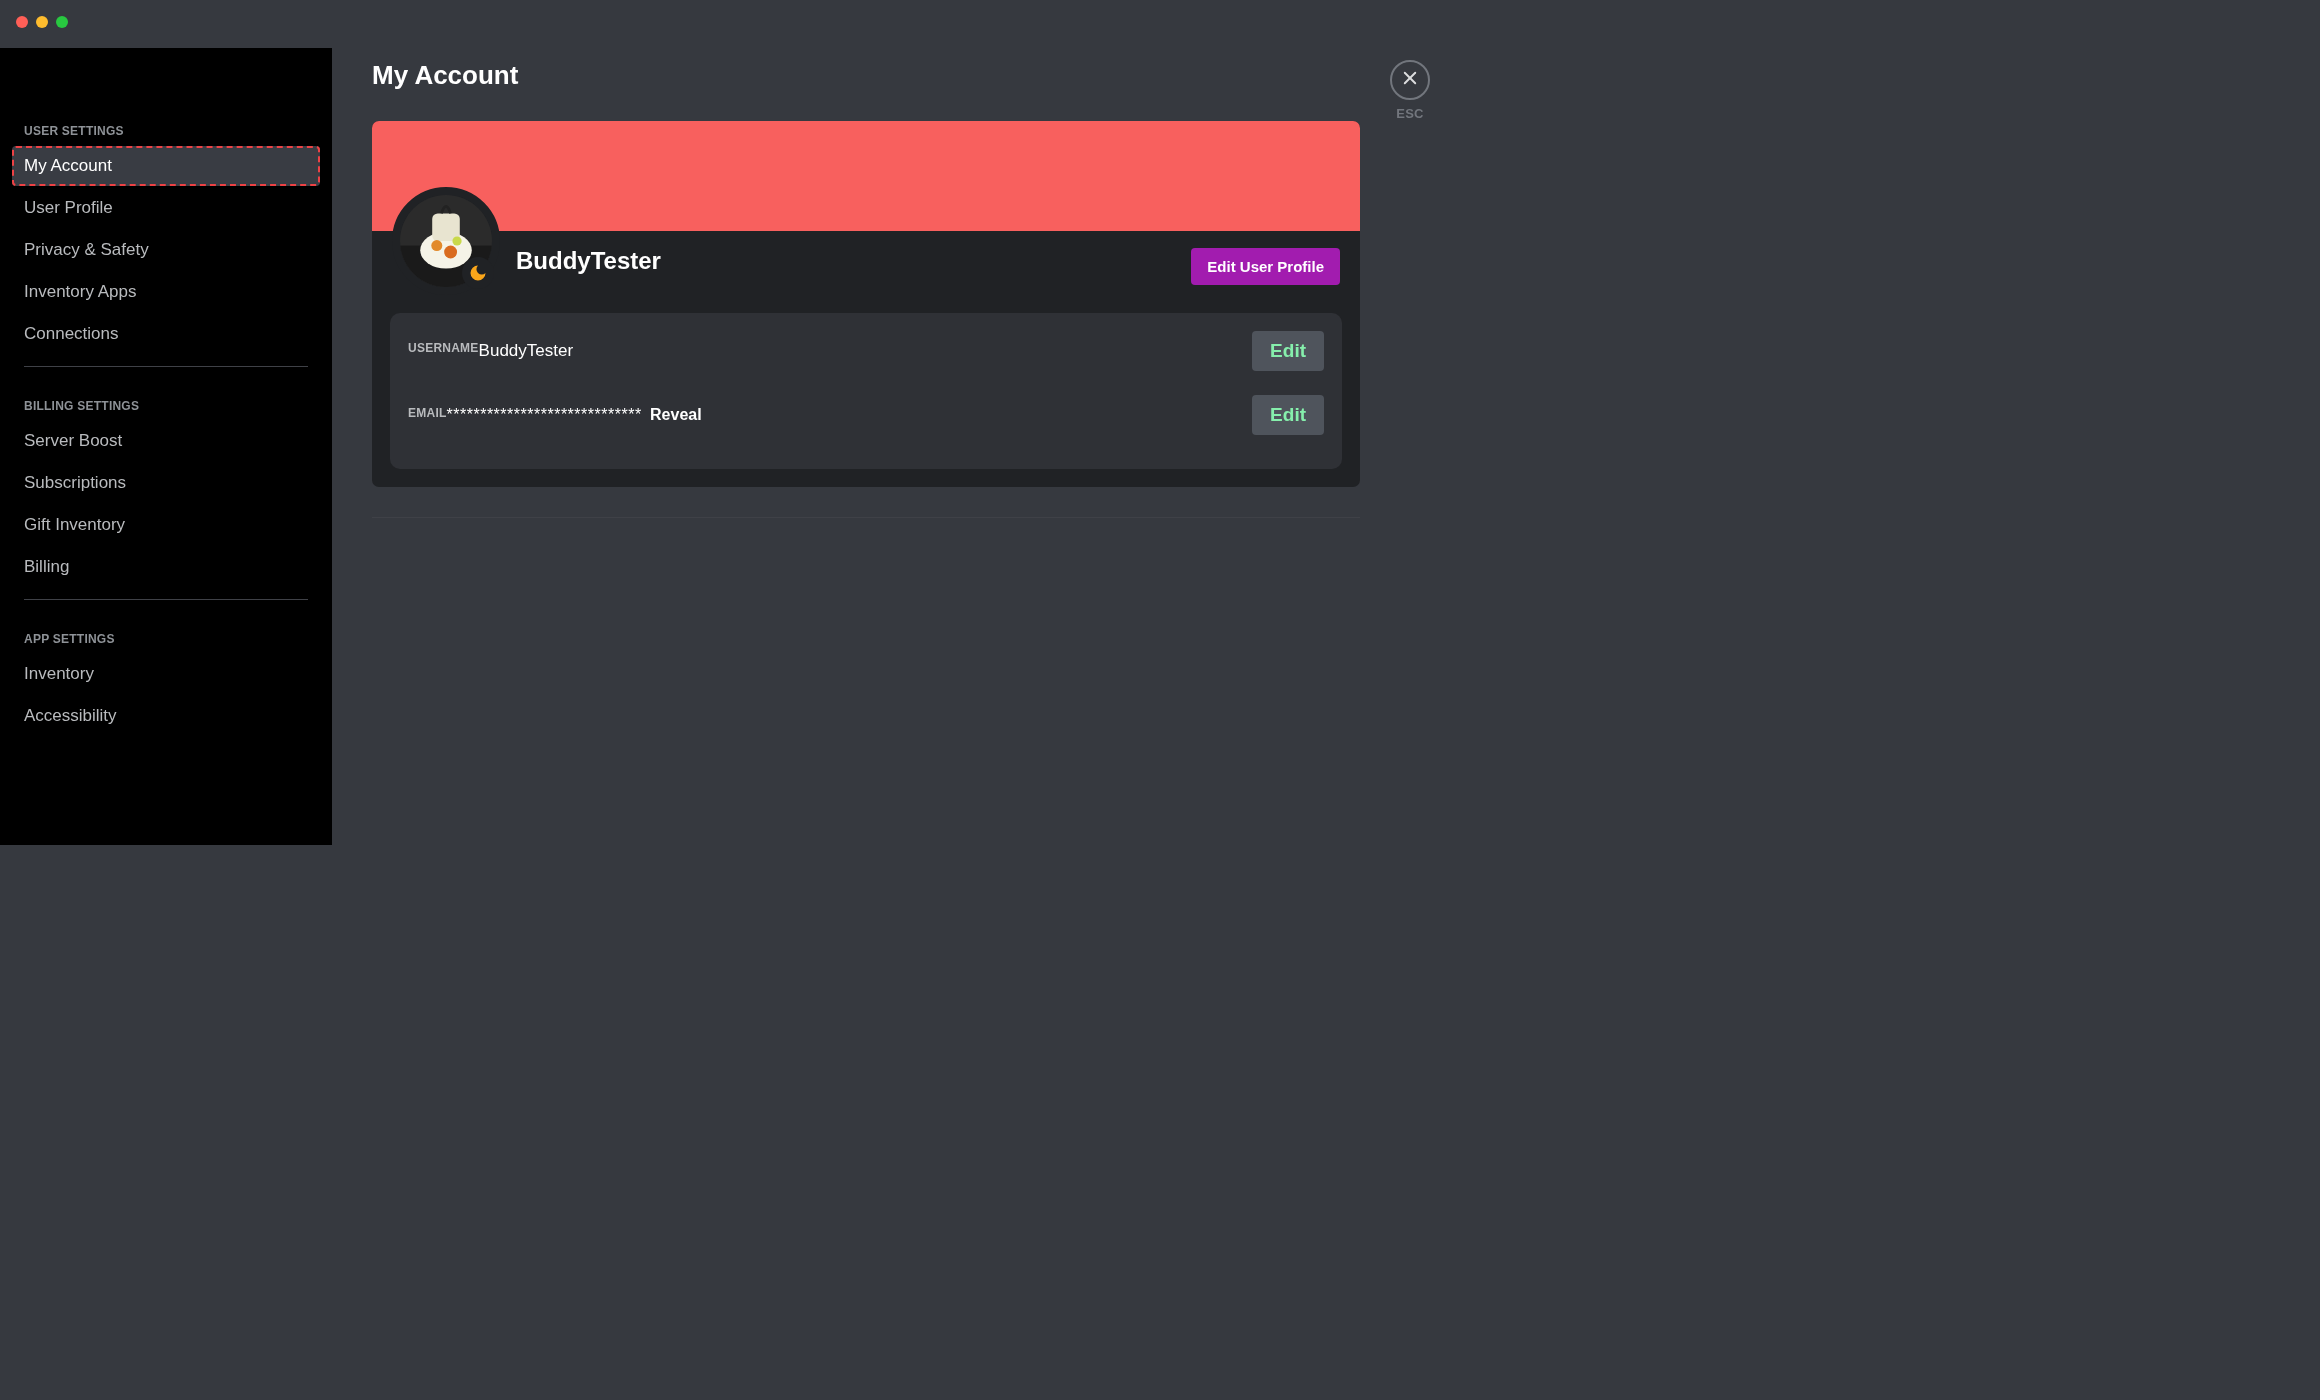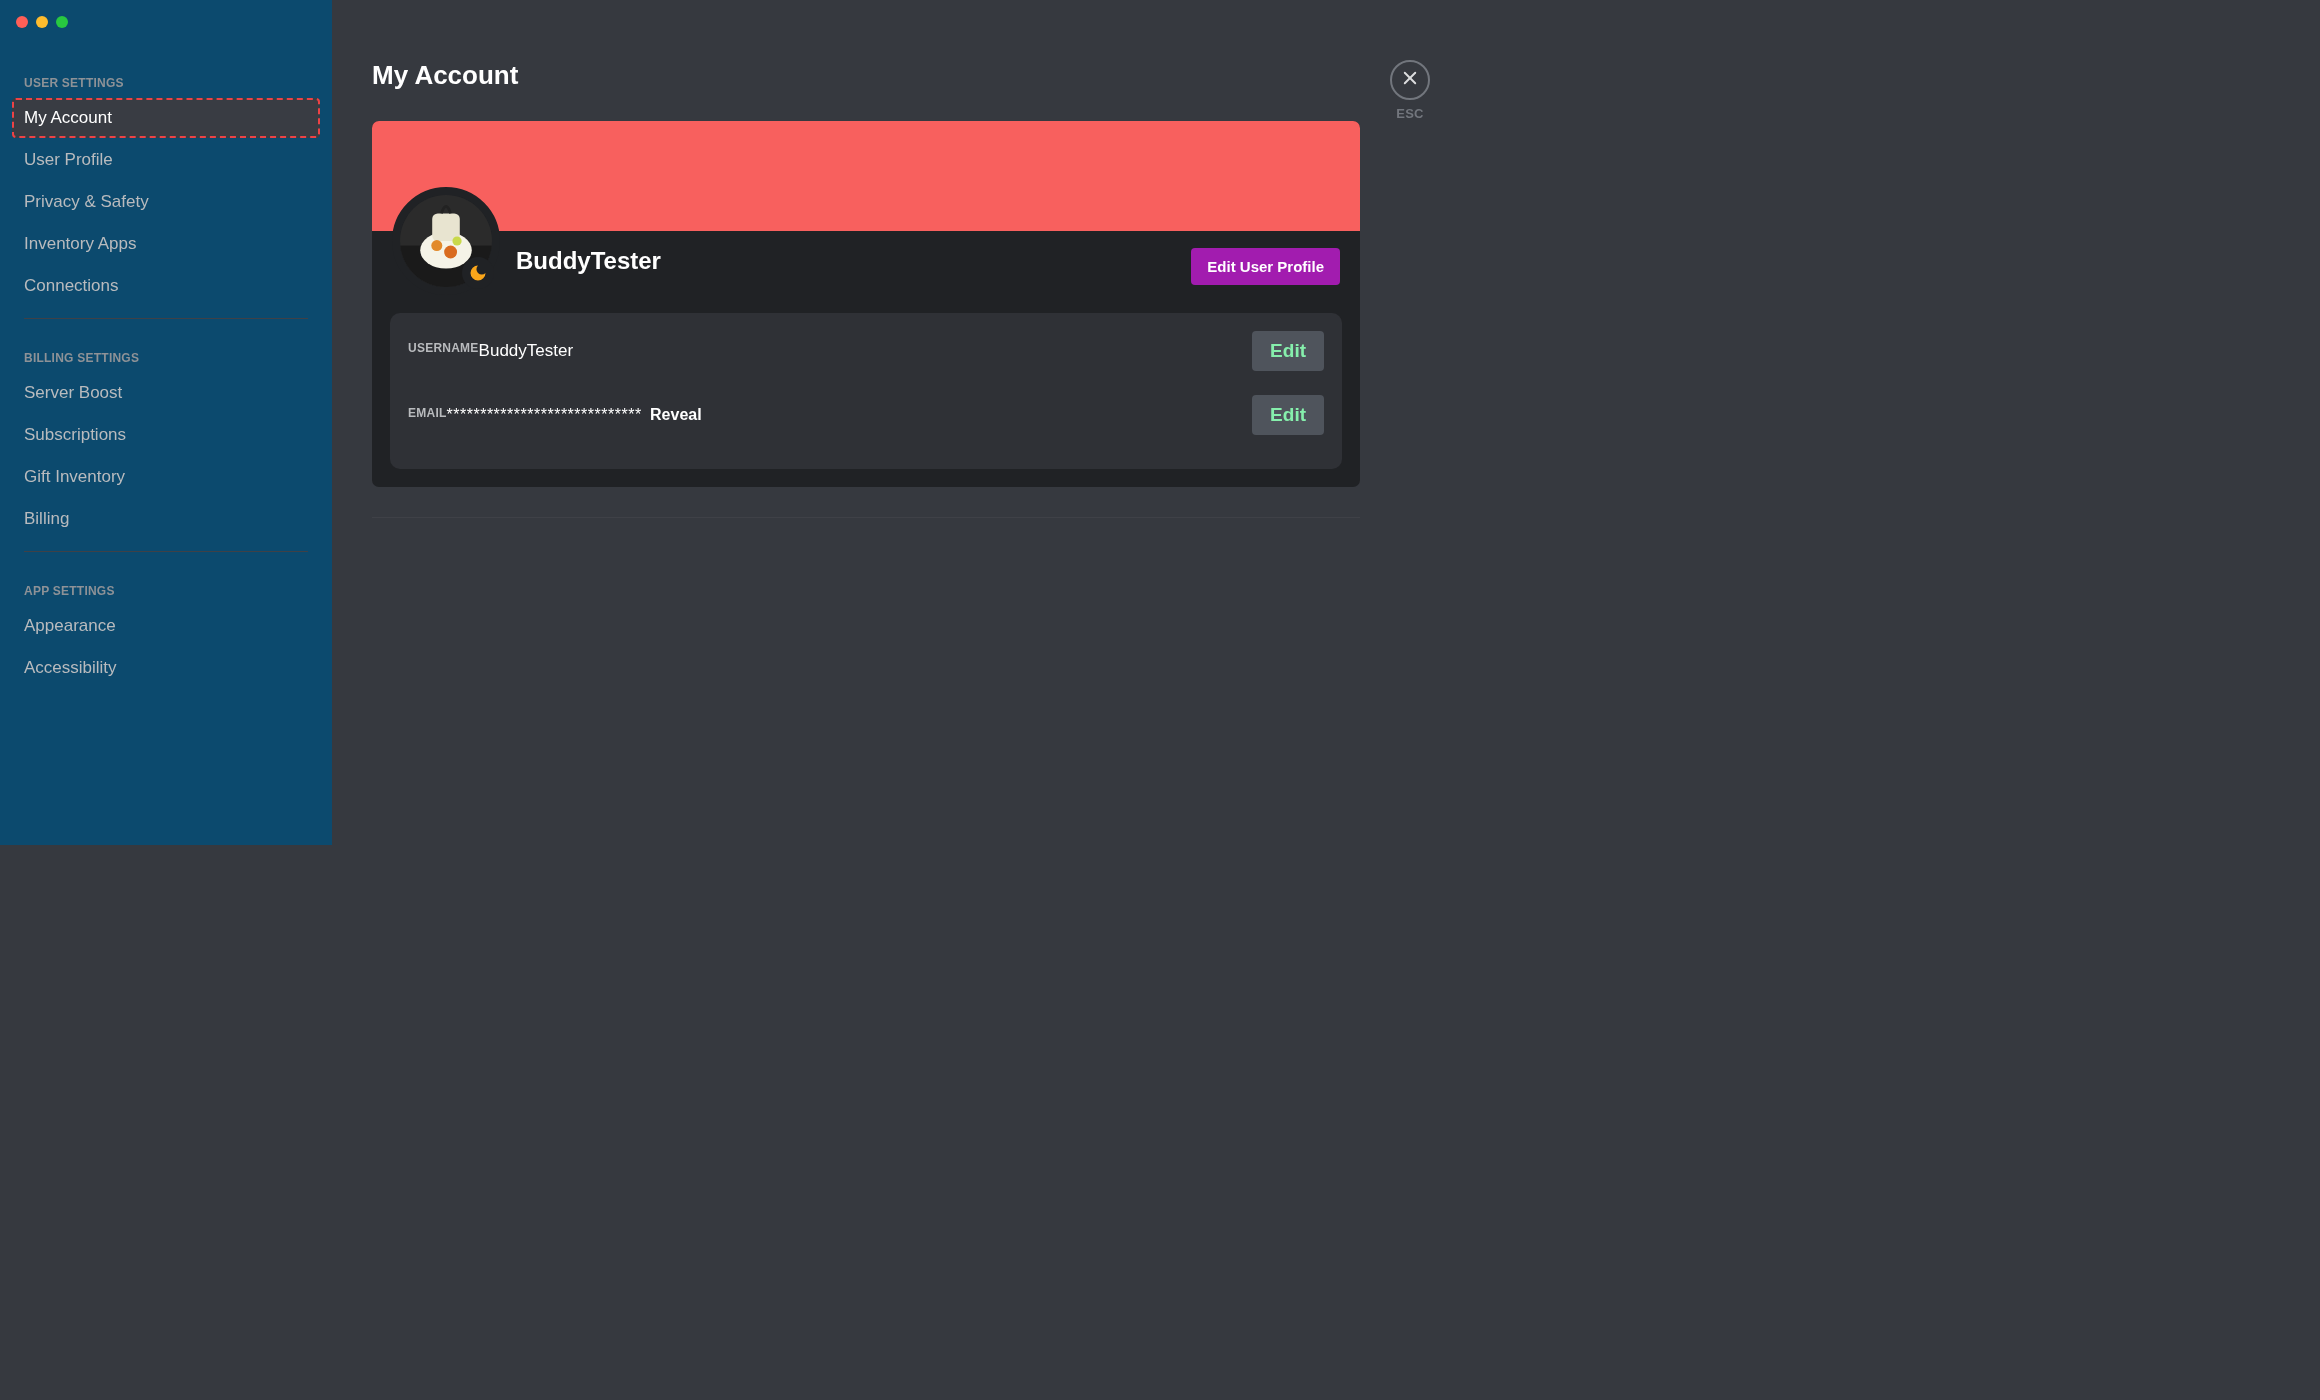--- a/index.html
+++ b/index.html
@@ -7,21 +7,21 @@
 
   .traffic-lights { position: absolute; top: 16px; left: 16px; display: flex; gap: 8px; z-index: 10; }
   .traffic-lights span { width: 12px; height: 12px; border-radius: 50%; display: block; }
   .tl-red    { background: #ff5f57; }
   .tl-yellow { background: #febc2e; }
   .tl-green  { background: #28c840; }
 
   .app { display: flex; height: 100%; }
 
   
-  .sidebar { width: 332px; background: #0c4a6e; padding: 60px 12px 20px 12px; overflow-y: auto; flex-shrink: 0; }
+  .sidebar { width: 332px; background: #000000; padding: 60px 12px 20px 12px; overflow-y: auto; flex-shrink: 0; margin-top: 48px; }
   .sidebar-heading { color: #8e9297; font-size: 12px; font-weight: 700; letter-spacing: 0.02em; padding: 20px 12px 8px 12px; text-transform: uppercase; }
   .sidebar-heading:first-child { padding-top: 16px; }
   .sidebar-item { position: relative; display: flex; align-items: center; justify-content: space-between; color: #b9bbbe; font-size: 17px; padding: 10px 12px; border-radius: 4px; margin-bottom: 2px; cursor: pointer; }
   .sidebar-item.active { background: #393c43; color: #ffffff; }
   .sidebar-item.highlight { outline: 2px dashed #ed4245; outline-offset: -2px; }
   .sidebar-divider { border: none; border-top: 1px solid #3f4147; margin: 12px 12px; }
 
   .nitro-icon svg { width: 24px; height: 24px; }
 
   
@@ -102,21 +102,21 @@
     <div class="sidebar-item">
       <span>Gift Inventory</span>
     </div>
     <div class="sidebar-item">
       <span>Billing</span>
     </div>
     <hr class="sidebar-divider">
 
     <div class="sidebar-heading">APP SETTINGS</div>
     <div class="sidebar-item">
-      <span>Appearance</span>
+      <span>Inventory</span>
     </div>
     <div class="sidebar-item">
       <span>Accessibility</span>
     </div>
   </aside>
 
   <main class="content">
     <div class="close-wrap">
       <div class="close-btn">
         <span>

